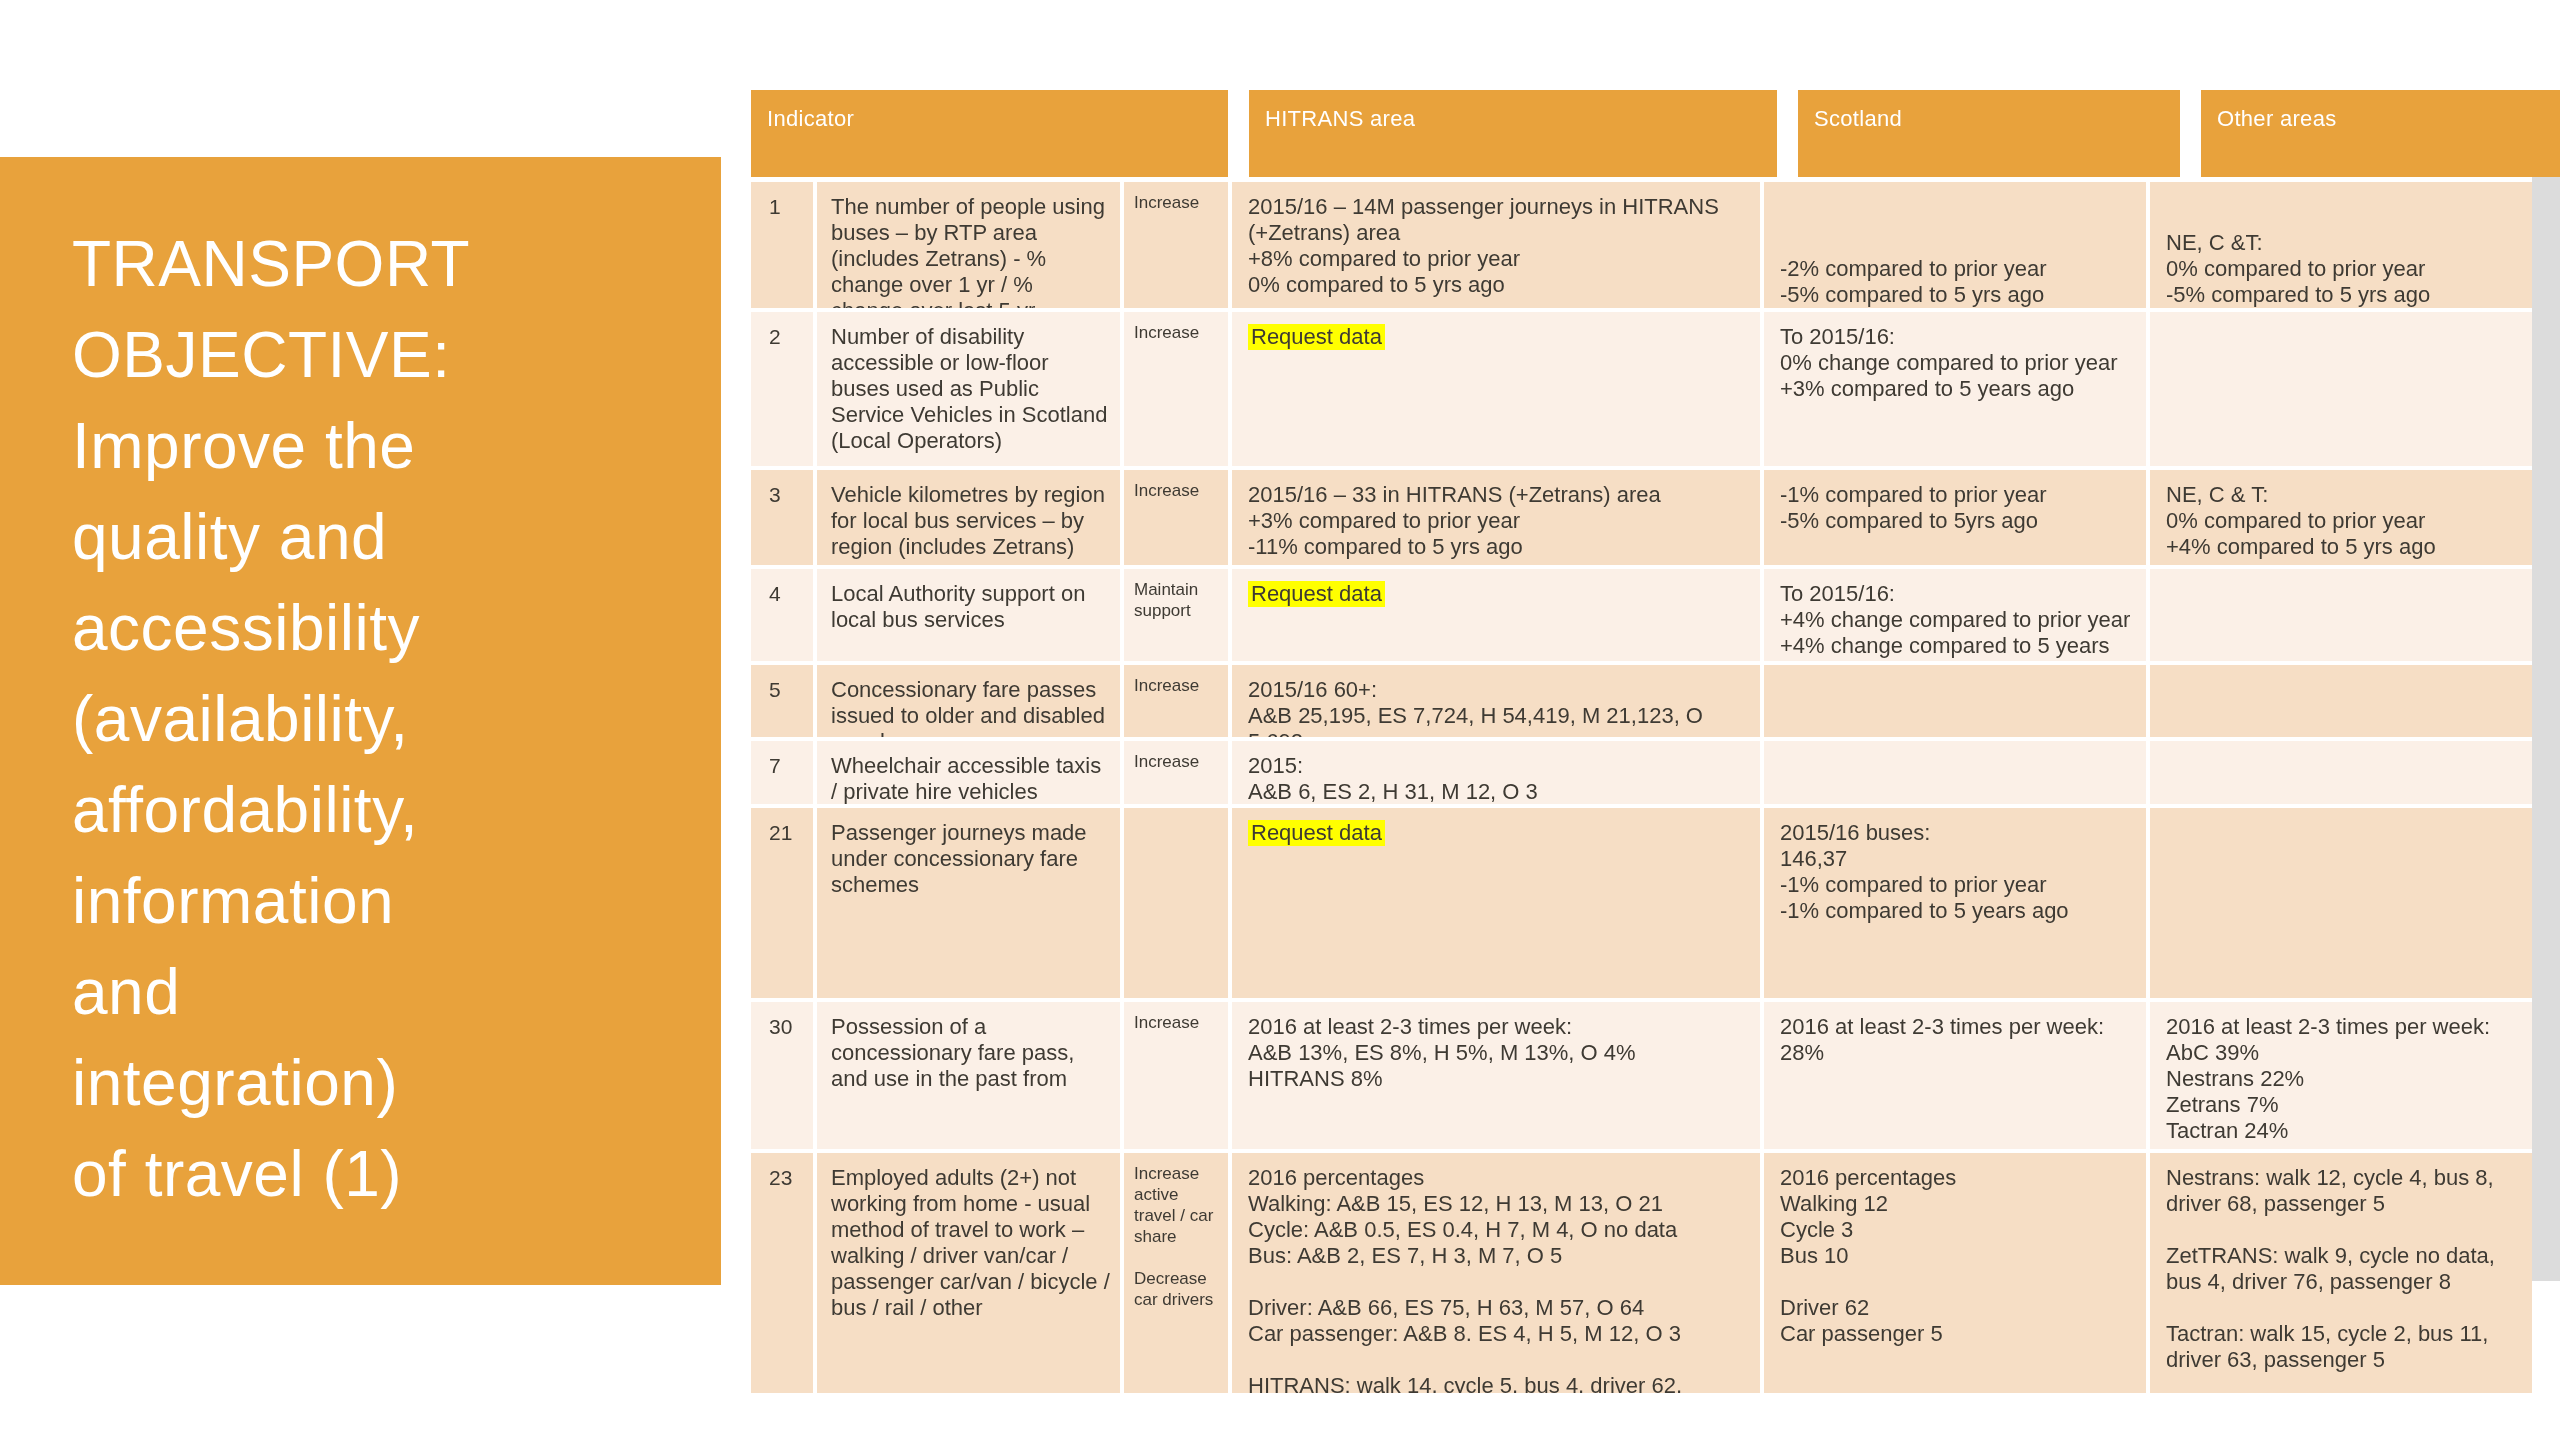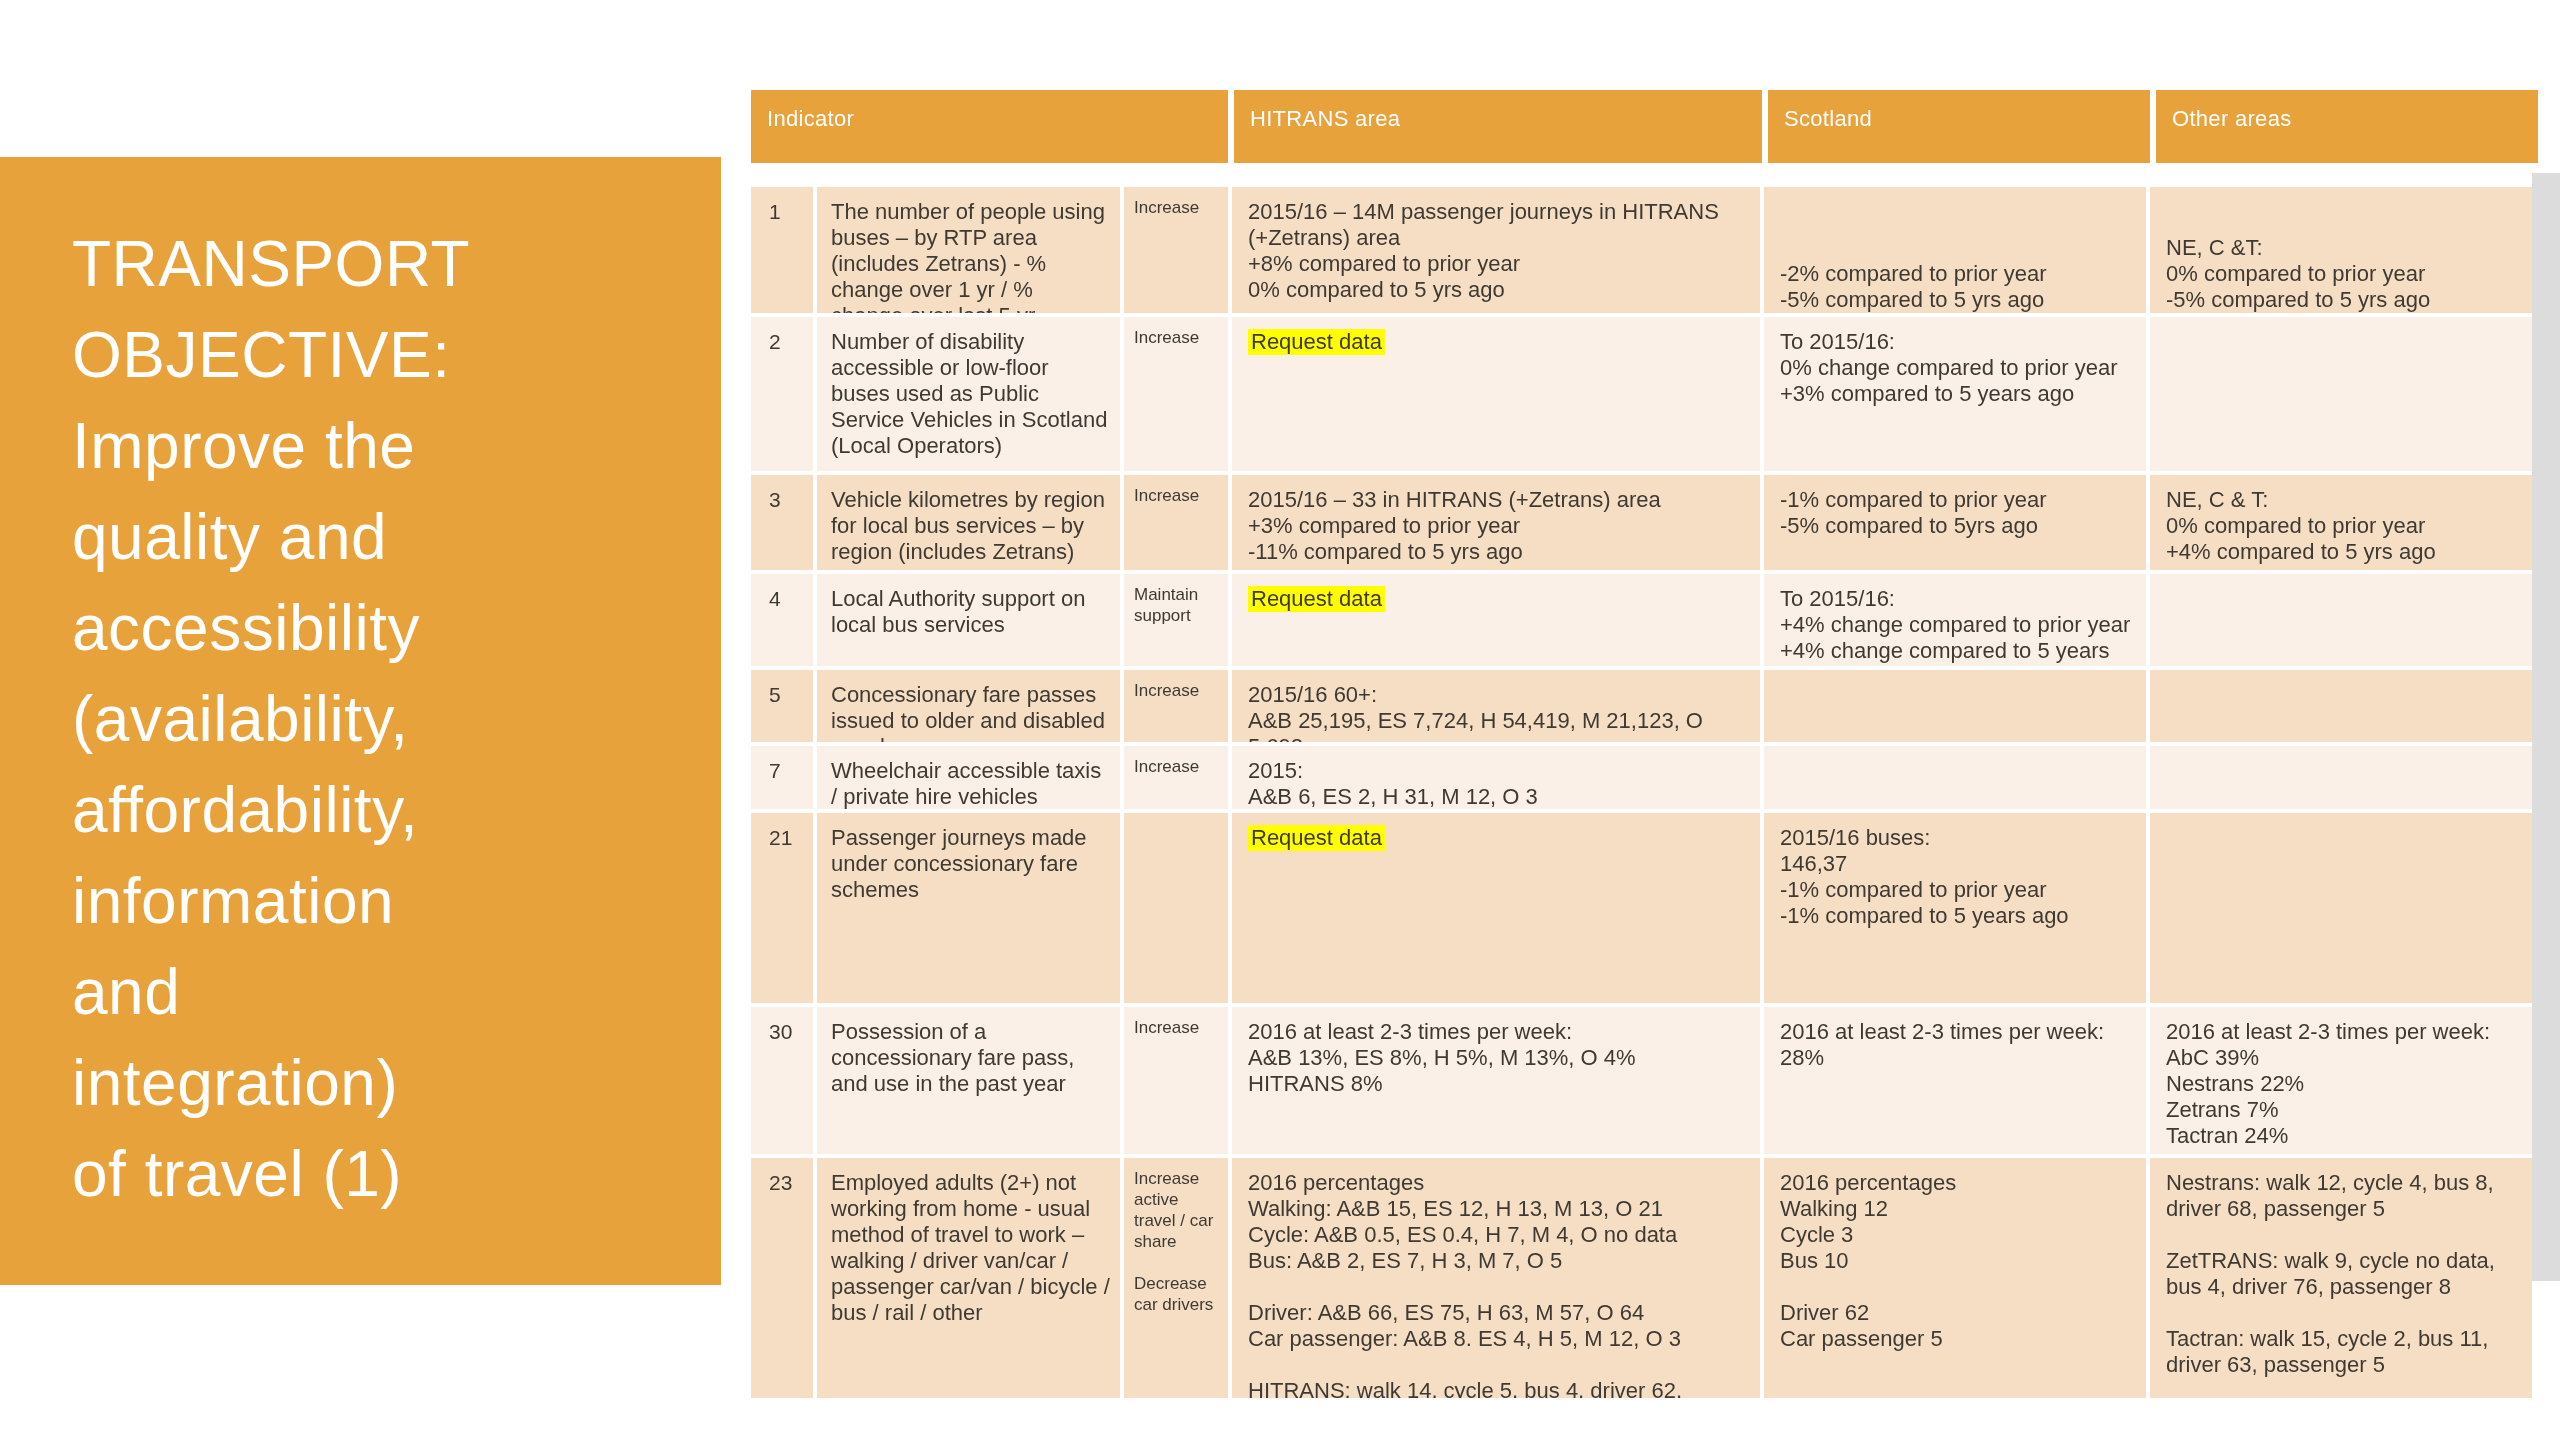--- a/index.html
+++ b/index.html
@@ -16,21 +16,21 @@
     background:var(--accent);}
   .title-text{position:absolute;left:72px;top:62px;width:600px;
     color:var(--header-text);font-size:64px;line-height:91px;font-weight:400;
     white-space:pre-line;letter-spacing:0.5px;}
 
   
   .right-strip{position:absolute;right:0;top:173px;width:28px;height:1108px;background:var(--strip);}
 
   
   .perf-table{position:absolute;left:751px;top:90px;width:1781px;display:flex;flex-direction:column;gap:4px;}
-  .thead{display:grid;grid-template-columns:477px 528px 382px 382px;column-gap:6px;height:73px;margin-bottom:20px;}
+  .thead{display:grid;grid-template-columns:477px 528px 382px 382px;column-gap:21px;height:87px;margin-bottom:1px;}
   .thead .hcell{background:var(--accent);color:var(--header-text);font-size:22px;
     padding:16px 0 0 16px;font-weight:500;letter-spacing:0.3px;}
   .trow{display:grid;grid-template-columns:62px 303px 104px 528px 382px 382px;column-gap:4px;}
   .trow.dark  .cell{background:var(--row-dark);}
   .trow.light .cell{background:var(--row-light);}
   .cell{display:flex;flex-direction:column;justify-content:flex-start;
     font-size:22px;line-height:26px;white-space:pre-line;overflow:hidden;}
   .cell.num{padding:12px 0 0 18px;font-size:21px;}
   .cell.desc{padding:12px 10px 0 14px;}
   .cell.trend{padding:10px 8px 0 10px;font-size:17px;line-height:21px;}
@@ -137,21 +137,21 @@
     <div class="cell trend"></div>
     <div class="cell data hit"><span class="hl">Request data</span></div>
     <div class="cell data sco">2015/16 buses:
 146,37
 -1% compared to prior year
 -1% compared to 5 years ago</div>
     <div class="cell data oth"></div>
   </div>
         <div class="trow light" style="height: 147px;">
     <div class="cell num">30</div>
-    <div class="cell desc">Possession of a concessionary fare pass, and use in the past year</div>
+    <div class="cell desc">Possession of a concessionary fare pass, and use in the past from</div>
     <div class="cell trend">Increase</div>
     <div class="cell data hit">2016 at least 2-3 times per week:
 A&amp;B 13%, ES 8%, H 5%, M 13%, O 4%
 HITRANS 8%</div>
     <div class="cell data sco">2016 at least 2-3 times per week:
 28%</div>
     <div class="cell data oth">2016 at least 2-3 times per week:
 AbC 39%
 Nestrans 22%
 Zetrans 7%

